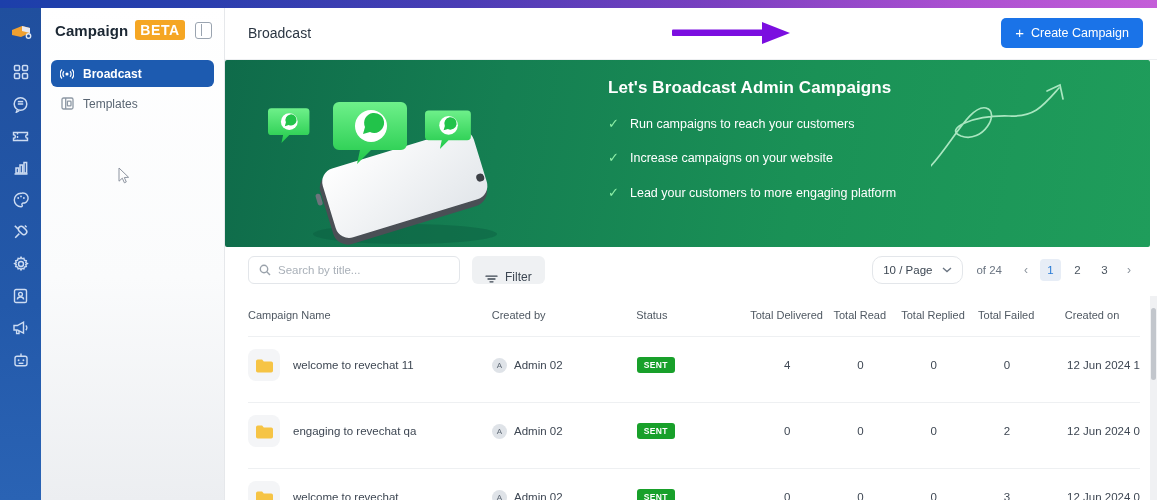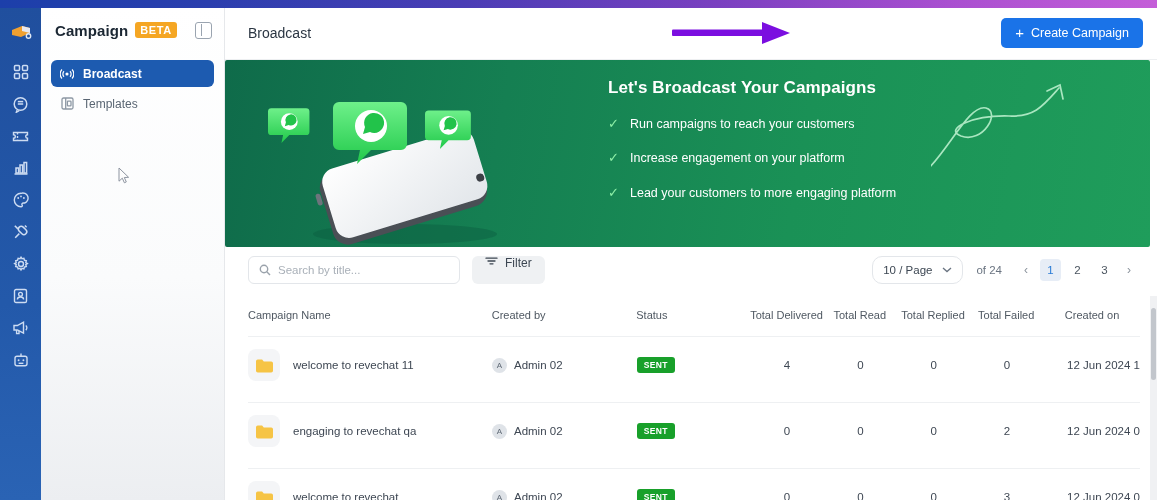--- a/index.html
+++ b/index.html
@@ -36,21 +36,21 @@
   .sidebar {
     position: absolute; left: 41px; top: 6px; width: 184px; height: 494px;
     background: linear-gradient(180deg,#ffffff 0%,#fafbfc 55%,#eceef1 100%);
     border-right: 1px solid #e6e8eb; z-index: 20;
   }
   .sb-head {
     display: flex; align-items: center; height: 48px; padding: 0 12px 0 14px;
   }
   .sb-title { font-size: 15px; font-weight: bold; color: #1b2733; letter-spacing: .1px; }
   .beta {
-    margin-left: 7px; background: #f5a623; color: #fff; font-size: 11px;
+    margin-left: 7px; background: #f5a623; color: #fff; font-size: 14px;
     font-weight: bold; letter-spacing: .6px; padding: 2.5px 5px 2px; border-radius: 3px;
   }
   .collapse-btn {
     margin-left: auto; width: 17px; height: 17px; border: 1.4px solid #9aa4b0;
     border-radius: 3px; display: flex; align-items: center; color: #7b8795;
     position: relative; background: #fff;
   }
   .collapse-btn::before {
     content: ""; position: absolute; left: 4.5px; top: 1.5px; bottom: 1.5px;
     width: 1.4px; background: #9aa4b0;
@@ -106,42 +106,42 @@
   }
   .search-wrap svg { flex: none; }
   .search-input {
     border: none; outline: none; font-size: 11.5px; color: #3d4753; width: 100%;
     font-family: "Liberation Sans", sans-serif; background: transparent;
   }
   .search-input::placeholder { color: #a9b0b8; }
   .filter-btn {
     margin-left: 12px; height: 28px; padding: 0 13px; border-radius: 6px;
     background: #eff1f3; border: none; font-size: 12px; color: #3c4652;
-    display: flex; align-items: flex-start; gap: 7px; cursor: pointer;
+    display: flex; align-items: flex-end; gap: 7px; cursor: pointer;
     font-family: "Liberation Sans", sans-serif;
   }
   .pager { margin-left: auto; display: flex; align-items: center; gap: 0; }
   .perpage {
     height: 28px; min-width: 86px; border: 1px solid #e3e6ea; border-radius: 10px;
     display: flex; align-items: center; justify-content: center; gap: 10px;
     font-size: 11.5px; color: #3d4753; padding: 0 10px; cursor: pointer; background: #fff;
   }
   .of-count { font-size: 11.5px; color: #6a7481; margin: 0 13px 0 13px; }
   .pg-arrow { width: 22px; height: 24px; display: flex; align-items: center; justify-content: center; color: #8a929c; font-size: 12px; cursor: pointer; }
   .pg-num {
     width: 21px; height: 22px; display: flex; align-items: center; justify-content: center;
     font-size: 11.5px; color: #4a545f; border-radius: 4px; margin: 0 3px; cursor: pointer;
   }
   .pg-num.active { background: #e7edf6; color: #2a7bd6; }
 
   
   .table { padding: 0 17px 0 23px; position: relative; }
   .thead, .trow { display: flex; align-items: center; margin-top: 9px; }
   .thead { height: 25px; font-size: 11px; color: #4f5862; }
-  .trow { height: 57px; border-top: 1px solid #eef0f2; font-size: 11.5px; color: #3e4753; }
+  .trow { height: 57px; border-top: 1px solid #eef0f2; font-size: 11.5px; color: #3e4753; justify-content: flex-end; }
   .trow:first-of-type { border-top: 1px solid #eef0f2; }
   .c-name { width: 253px; display: flex; align-items: center; gap: 13px; }
   .c-by { width: 150px; display: flex; align-items: center; gap: 7px; }
   .c-status { width: 118px; }
   .c-num { width: 76px; text-align: center; }
   .c-date { width: 100px; text-align: right; white-space: nowrap; overflow: hidden; }
   .thead .c-num { text-align: center; }
   .thead .c-date { text-align: left; padding-left: 22px; }
 
   .folder {
@@ -335,28 +335,28 @@
           <path d="M30 36 l2-7 a10 10 0 1 1 5 5 Z" fill="#22c34a"></path>
         </g>
         <g transform="translate(170,40) scale(.62)">
           <path d="M6 4 h62 a6 6 0 0 1 6 6 v36 a6 6 0 0 1 -6 6 h-30 l-14 14 l3 -14 h-21 a6 6 0 0 1 -6 -6 v-36 a6 6 0 0 1 6 -6Z" fill="url(#gbub)"></path>
           <circle cx="38" cy="28" r="15" fill="#ffffff"></circle>
           <path d="M30 36 l2-7 a10 10 0 1 1 5 5 Z" fill="#22c34a"></path>
         </g>
       </svg>
 
       <div class="banner-copy">
-        <div class="banner-h">Let's Broadcast Your Campaigns</div>
+        <div class="banner-h">Let's Broadcast Admin Campaigns</div>
         <div class="bullet">
           <span class="chk">✓</span>
           <span>Run campaigns to reach your customers</span>
         </div>
         <div class="bullet">
           <span class="chk">✓</span>
-          <span>Increase engagement on your platform</span>
+          <span>Increase campaigns on your website</span>
         </div>
         <div class="bullet wrap">
           <span class="chk">✓</span>
           <span>Lead your customers to more engaging platform</span>
         </div>
       </div>
 
       <svg class="banner-swoosh" viewBox="0 0 215 170">
         <g fill="none" stroke="#a9e6c0" stroke-width="1.7" stroke-linecap="round">
           <path d="M-6 104 C 18 82, 38 36, 55 40 C 70 44, 52 76, 30 68 C 12 61, 42 47, 78 48 C 104 49, 112 38, 128 20"></path>

